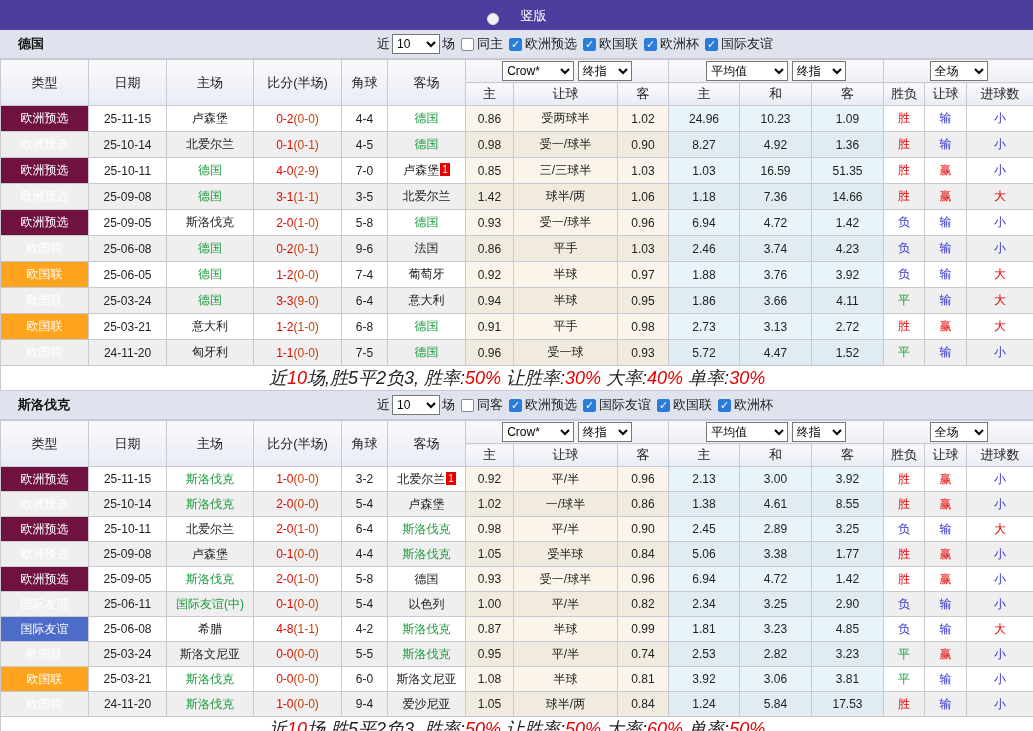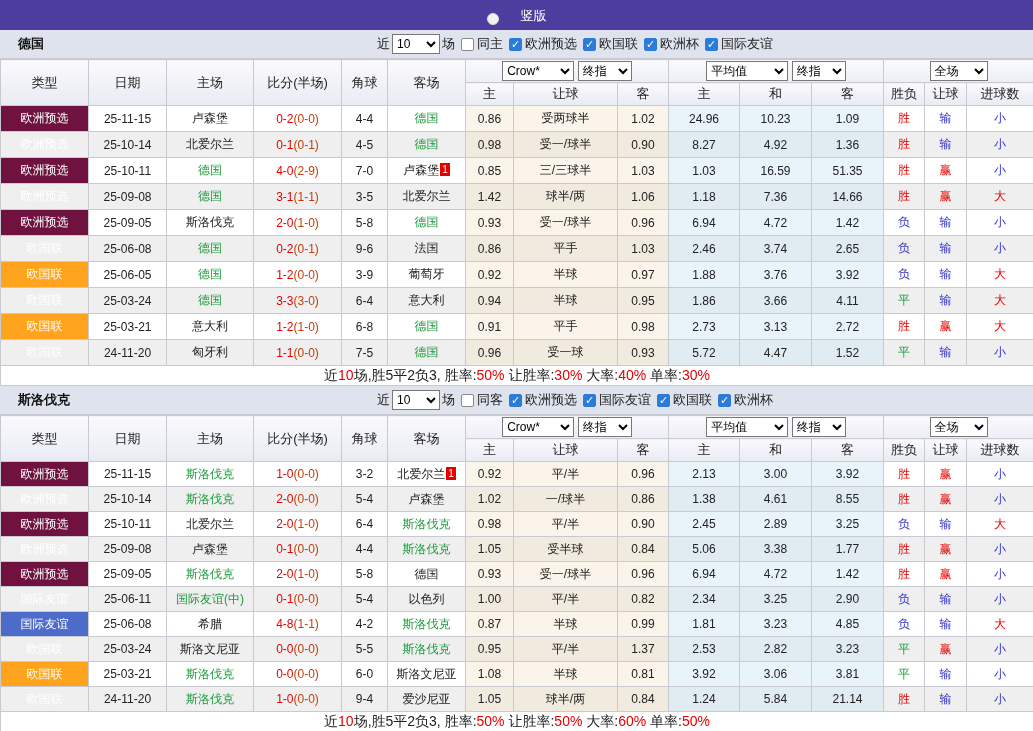--- a/index.html
+++ b/index.html
@@ -37,21 +37,21 @@
   tbody td.c-avg{background:#E9F3FA;}
   tbody tr:nth-child(even) td.c-avg{background:#E0EBF2;}
   tbody td.qual{background:#70123F;color:#fff;}
   tbody td.nations{background:#FFA41C;color:#fff;}
   tbody td.friendly{background:#4D6BC8;color:#fff;}
   .sc{color:#E60000;} .half{color:#c2410c;}
   .hl{color:#1C9C3C;}
   .badge1{display:inline-block;background:#E60000;color:#fff;font-size:10px;line-height:13px;
           padding:0 2px;margin-left:1px;vertical-align:1px;}
   .t-r{color:#E60000;} .t-g{color:#1C9C3C;} .t-b{color:#3333CC;}
-  tfoot td{border:1px solid #C9C9D2;height:19px;font-size:14px;background:#fff;text-align:center;}
+  tfoot td{border:1px solid #C9C9D2;height:19px;font-size:18px;background:#fff;text-align:center;font-style:italic;}
   .red{color:#E60000;}
 </style>
 </head>
 <body>
 
 <div class="titlebar">
   <span class="tb-title">近期战绩</span>
   <span class="tb-radio">
     <span class="radio"></span>
     <span>竖版</span>
@@ -223,47 +223,47 @@
       <td>25-06-08</td>
       <td><span class="hl">德国</span></td>
       <td><span class="sc">0-2</span><span class="half">(0-1)</span></td>
       <td>9-6</td>
       <td><span class="">法国</span></td>
       <td class="c-odds">0.86</td>
       <td class="c-odds">平手</td>
       <td class="c-odds">1.03</td>
       <td class="c-avg">2.46</td>
       <td class="c-avg">3.74</td>
-      <td class="c-avg">2.65</td>
+      <td class="c-avg">4.23</td>
       <td class="t-b">负</td>
       <td class="t-b">输</td>
       <td class="t-b">小</td>
     </tr>
     <tr>
       <td class="nations">欧国联</td>
       <td>25-06-05</td>
       <td><span class="hl">德国</span></td>
       <td><span class="sc">1-2</span><span class="half">(0-0)</span></td>
-      <td>3-9</td>
+      <td>7-4</td>
       <td><span class="">葡萄牙</span></td>
       <td class="c-odds">0.92</td>
       <td class="c-odds">半球</td>
       <td class="c-odds">0.97</td>
       <td class="c-avg">1.88</td>
       <td class="c-avg">3.76</td>
       <td class="c-avg">3.92</td>
       <td class="t-b">负</td>
       <td class="t-b">输</td>
       <td class="t-r">大</td>
     </tr>
     <tr>
       <td class="nations">欧国联</td>
       <td>25-03-24</td>
       <td><span class="hl">德国</span></td>
-      <td><span class="sc">3-3</span><span class="half">(3-0)</span></td>
+      <td><span class="sc">3-3</span><span class="half">(9-0)</span></td>
       <td>6-4</td>
       <td><span class="">意大利</span></td>
       <td class="c-odds">0.94</td>
       <td class="c-odds">半球</td>
       <td class="c-odds">0.95</td>
       <td class="c-avg">1.86</td>
       <td class="c-avg">3.66</td>
       <td class="c-avg">4.11</td>
       <td class="t-g">平</td>
       <td class="t-b">输</td>
@@ -502,21 +502,21 @@
     </tr>
     <tr>
       <td class="nations">欧国联</td>
       <td>25-03-24</td>
       <td><span class="">斯洛文尼亚</span></td>
       <td><span class="sc">0-0</span><span class="half">(0-0)</span></td>
       <td>5-5</td>
       <td><span class="hl">斯洛伐克</span></td>
       <td class="c-odds">0.95</td>
       <td class="c-odds">平/半</td>
-      <td class="c-odds">1.37</td>
+      <td class="c-odds">0.74</td>
       <td class="c-avg">2.53</td>
       <td class="c-avg">2.82</td>
       <td class="c-avg">3.23</td>
       <td class="t-g">平</td>
       <td class="t-r">赢</td>
       <td class="t-b">小</td>
     </tr>
     <tr>
       <td class="nations">欧国联</td>
       <td>25-03-21</td>
@@ -539,21 +539,21 @@
       <td>24-11-20</td>
       <td><span class="hl">斯洛伐克</span></td>
       <td><span class="sc">1-0</span><span class="half">(0-0)</span></td>
       <td>9-4</td>
       <td><span class="">爱沙尼亚</span></td>
       <td class="c-odds">1.05</td>
       <td class="c-odds">球半/两</td>
       <td class="c-odds">0.84</td>
       <td class="c-avg">1.24</td>
       <td class="c-avg">5.84</td>
-      <td class="c-avg">21.14</td>
+      <td class="c-avg">17.53</td>
       <td class="t-r">胜</td>
       <td class="t-b">输</td>
       <td class="t-b">小</td>
     </tr>
         </tbody>
     <tfoot>
       <tr>
             <td colspan="15"><span class="">近</span><span class="red">10</span><span class="">场,胜5平2负3, 胜率:</span><span class="red">50%</span><span class=""> 让胜率:</span><span class="red">50%</span><span class=""> 大率:</span><span class="red">60%</span><span class=""> 单率:</span><span class="red">50%</span></td>
           </tr>
     </tfoot>

